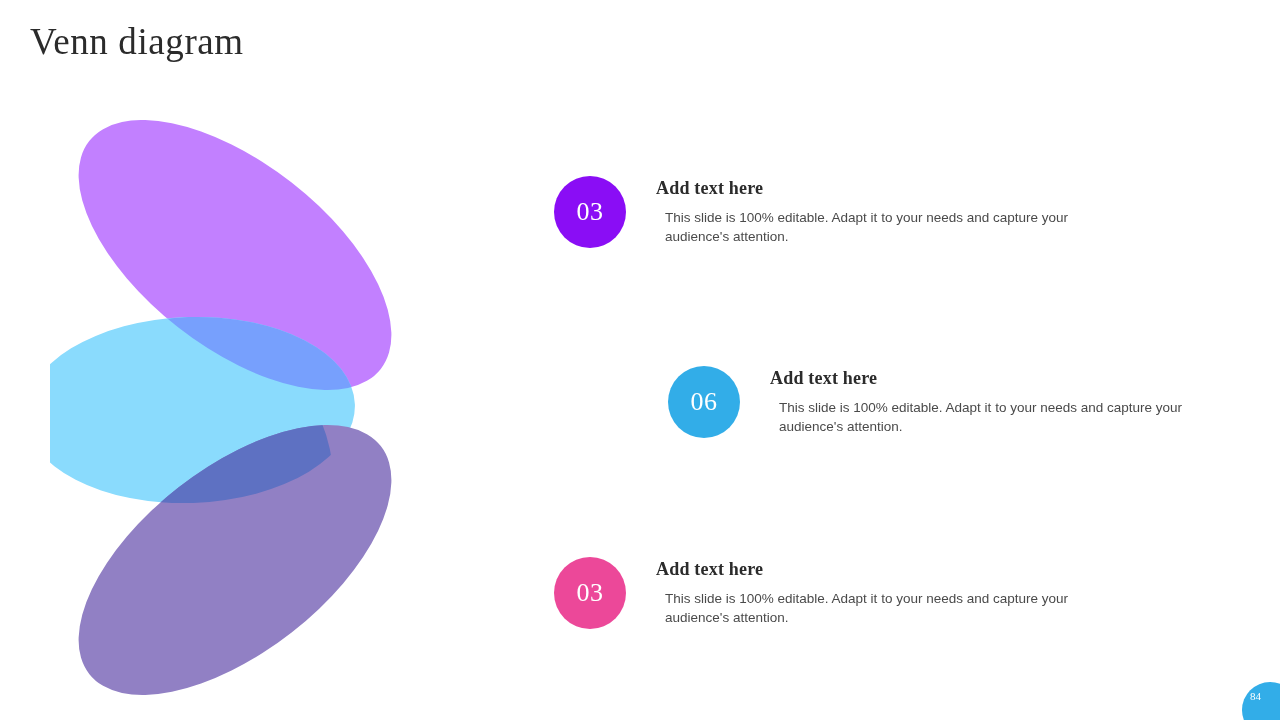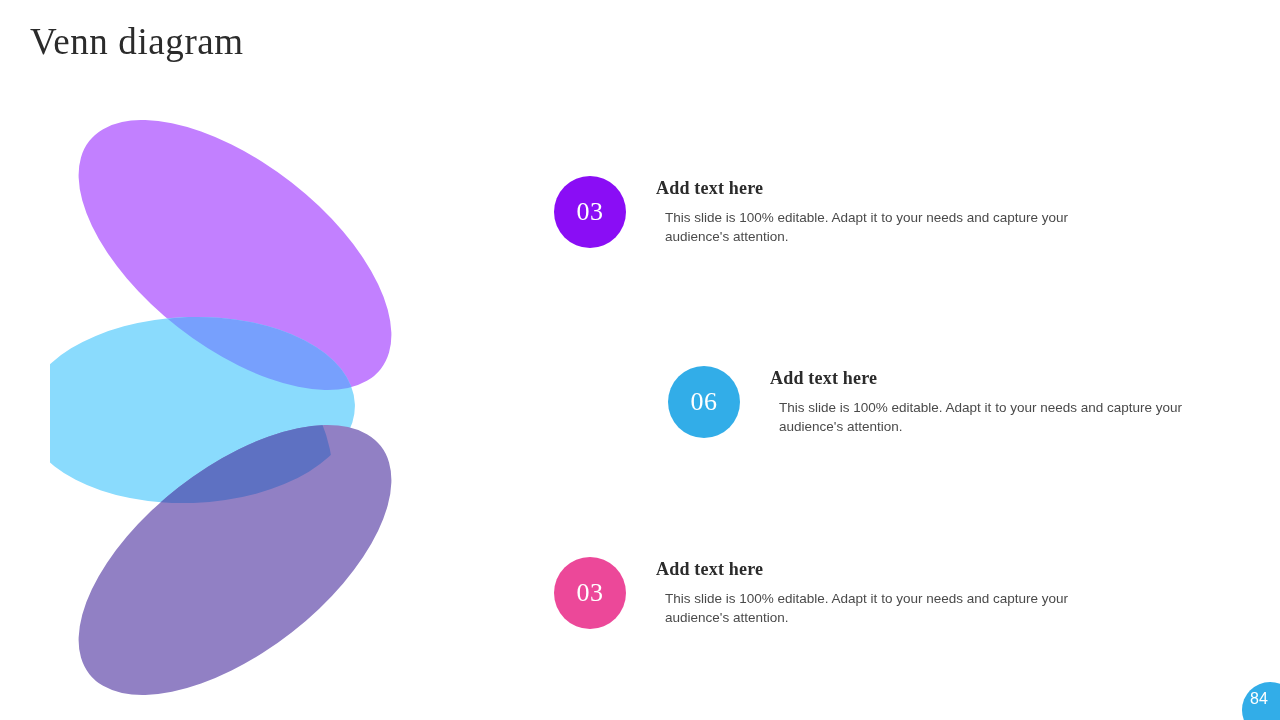--- a/index.html
+++ b/index.html
@@ -108,22 +108,22 @@
     height: 56px;
     border-radius: 50%;
     background: #32ade8;
     display: flex;
     align-items: flex-start;
     justify-content: flex-start;
     padding: 8px 0 0 8px;
     box-sizing: border-box;
   }
   .page-badge span {
-    font-family: Liberation Sans, sans-serif;
-    font-size: 16px;
+    font-family: Liberation Serif, serif;
+    font-size: 11px;
     color: #ffffff;
   }
 </style>
 </head>
 <body>
 
 <div class="slide">
 
   <div class="slide-title">Venn diagram</div>
 

